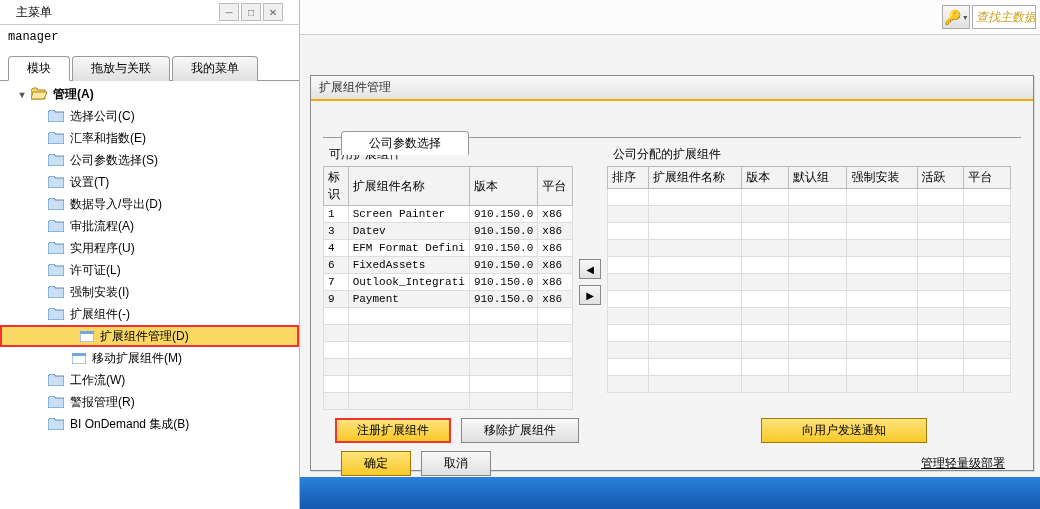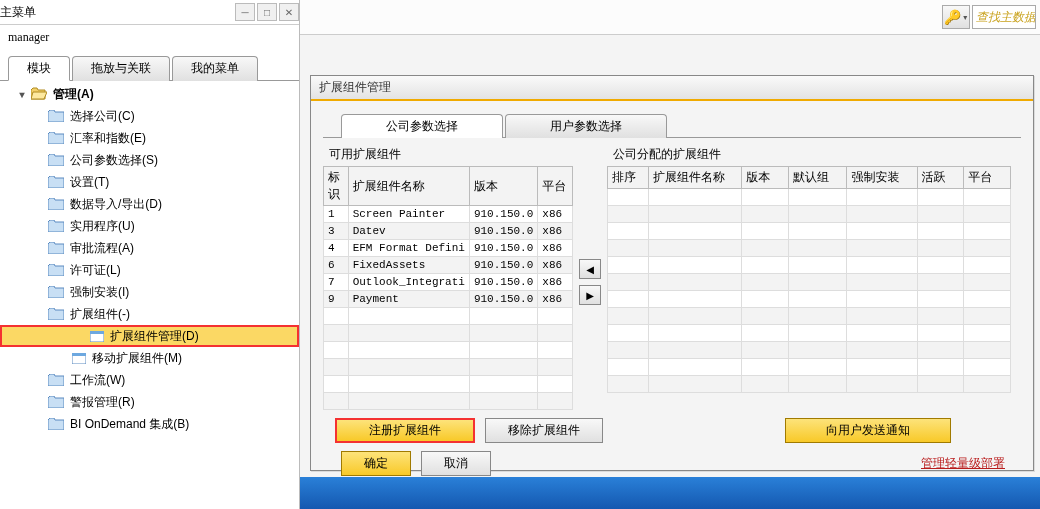--- a/index.html
+++ b/index.html
@@ -1,51 +1,51 @@
 <!DOCTYPE html>
 <html><head>
 <meta charset="utf-8">
 <style>
 * { box-sizing: border-box; margin: 0; padding: 0; }
 body { font-family: Tahoma, "Microsoft YaHei", sans-serif; font-size: 12px; background: #fff; width: 1040px; height: 509px; position: relative; overflow: hidden; }
 
 
 .left-panel { position: absolute; left: 0; top: 0; width: 300px; height: 509px; border-right: 1px solid #bbb; background: #fff; }
-.title-bar { display: flex; align-items: center; padding: 3px 0; border-bottom: 1px solid #ccc; background: #fff; }
+.title-bar { display: flex; align-items: center; padding: 3px 16px; border-bottom: 1px solid #ccc; background: #fff; }
 .title-bar .title { flex: 1; }
 .title-bar .winbtn { width: 20px; height: 18px; border: 1px solid #bbb; margin-left: 2px; background: #f0f0f0; display: flex; align-items: center; justify-content: center; font-size: 10px; color: #666; }
 .company-info { padding: 4px 8px; line-height: 16px; }
 .nav-tabs { display: flex; padding: 0 8px; margin-top: 6px; border-bottom: 1px solid #999; }
 .nav-tab { background: linear-gradient(#f8f8f8,#e0e0e0); border: 1px solid #999; border-bottom: none; padding: 3px 18px; margin-right: 2px; font-size: 12px; border-radius: 4px 4px 0 0; position: relative; top: 1px; }
 .nav-tab.active { background: #fff; border-bottom: 1px solid #fff; }
 .tree { margin-top: 2px; }
 .tree-row { display: flex; align-items: center; padding: 2px 8px; height: 22px; }
 .tree-row.selected { background: #fbd864; }
-.tree-row.highlight { border: 2px solid #f43131; padding: 0 24px; }
+.tree-row.highlight { border: 2px solid #f43131; padding: 0 14px; }
 .tree-sp { display: inline-block; }
 .toggle { width: 12px; height: 12px; margin-right: 3px; font-size: 10px; color: #555; display: inline-flex; align-items: center; justify-content: center; }
 .icon-folder-open { width: 16px; height: 14px; margin-right: 6px; }
 .icon-folder { width: 16px; height: 12px; margin-right: 6px; }
 .icon-doc { width: 14px; height: 11px; margin-right: 6px; }
 .fld-open-svg { width: 16px; height: 14px; }
 .fld-svg { width: 16px; height: 12px; }
 .doc-svg { width: 14px; height: 11px; }
 .root-row { font-weight: bold; }
 
 
 .right-area { position: absolute; left: 300px; top: 0; width: 740px; height: 509px; background: #f4f4f4; }
 .topbar { height: 35px; border-bottom: 1px solid #ccc; background: #fcfcfc; display: flex; align-items: center; justify-content: flex-end; padding-right: 4px; }
 .key-btn { width: 28px; height: 24px; background: linear-gradient(#f8f8f8,#e0e0e0); border: 1px solid #aaa; display: flex; align-items: center; justify-content: center; margin-right: 2px; color: #555; font-size: 14px; }
 .key-btn span:last-child { font-size: 8px; margin-left: 1px; }
 .search-top { width: 64px; height: 24px; border: 1px solid #aaa; background: #fff; color: #c9a21d; font-style: italic; padding: 0 3px; display: flex; align-items: center; overflow: hidden; white-space: nowrap; }
 
 .main-window { margin: 40px 4px 0 10px; width: 724px; height: 396px; border: 1px solid #888; background: #f4f4f4; box-shadow: 1px 1px 0 rgba(0,0,0,0.1); }
 .mw-title { background: linear-gradient(#fafafa,#e3e3e3); border-bottom: 2px solid #f0aa00; padding: 3px 8px; font-size: 12px; color: #333; }
 .tabs2 { display: flex; margin: 12px 0 0 30px; }
-.tab2 { background: linear-gradient(#f8f8f8,#e0e0e0); border: 1px solid #999; border-bottom: none; padding: 3px 44px; border-radius: 4px 4px 0 0; margin-right: 2px; position: relative; top: 1px; z-index: 1; }
+.tab2 { background: linear-gradient(#f8f8f8,#e0e0e0); border: 1px solid #999; border-bottom: none; padding: 3px 27px; border-radius: 4px 4px 0 0; margin-right: 2px; position: relative; top: 18px; z-index: 1; }
 .tab2.active { background: #fff; }
 .panel-body { margin: 0 12px 0 12px; border-top: 1px solid #999; padding-top: 8px; display: flex; align-items: flex-start; }
 .section { display: inline-block; vertical-align: top; }
 .sec-title { margin: 0 0 3px 6px; }
 
 .grid { border-collapse: collapse; background: #fff; border-radius: 27px; }
 .grid th { background: #f3f3f3; border: 1px solid #bbb; padding: 2px 4px; font-weight: normal; text-align: left; height: 20px; }
 .grid td { border: 1px solid #ddd; padding: 1px 4px; height: 17px; font-family: "Courier New", monospace; font-size: 11px; white-space: nowrap; overflow: hidden; }
 .grid-left { width: 250px; }
 .grid-left th:nth-child(1){width:28px} .grid-left th:nth-child(2){width:108px} .grid-left th:nth-child(3){width:64px} .grid-left th:nth-child(4){width:40px}
@@ -53,39 +53,39 @@
 .grid-right th:nth-child(1){width:35px} .grid-right th:nth-child(2){width:80px} .grid-right th:nth-child(3){width:40px} .grid-right th:nth-child(4){width:50px} .grid-right th:nth-child(5){width:60px} .grid-right th:nth-child(6){width:40px} .grid-right th:nth-child(7){width:40px}
 .grid tbody tr:nth-child(even) td { background: #f3f3f3; }
 .grid tbody tr:nth-child(odd) td { background: #fff; }
 
 .arrows { width: 34px; display: flex; flex-direction: column; align-items: center; justify-content: center; margin-top: 110px; }
 .arrow-btn { width: 22px; height: 20px; background: linear-gradient(#f8f8f8,#e0e0e0); border: 1px solid #888; margin: 3px 0; display:flex; align-items:center; justify-content:center; font-size: 10px; }
 
 .btn-row { display: flex; margin: 8px 0 0 24px; align-items:center; }
 .btn { background: linear-gradient(#fde37a,#f8c928); border: 1px solid #a07a00; padding: 3px 22px; margin-right: 10px; }
 .btn.grey { background: linear-gradient(#f8f8f8,#e0e0e0); border-color:#888; }
-.btn.hl { border: 2px solid #f43131; padding: 2px 32px; }
+.btn.hl { border: 2px solid #f43131; padding: 2px 20px; }
 .btn.wide { padding: 3px 40px; }
-.link { color: #b91c1c; text-decoration: underline; margin-left: auto; margin-right: 16px; }
+.link { color: #000000; text-decoration: underline; margin-left: auto; margin-right: 16px; }
 .btn-row2 { margin: 8px 0 0 30px; display: flex; align-items: center; }
 
 .footer-bar { position: absolute; left: 0; right: 0; bottom: 0; height: 32px; background: linear-gradient(#2a80d8,#1458b0); }
 </style>
 </head>
 <body>
 
 <div class="left-panel">
   <div class="title-bar">
     <span class="title">主菜单</span>
     <div class="winbtn">─</div>
     <div class="winbtn">□</div>
     <div class="winbtn">✕</div>
   </div>
   <div class="company-info">
-    <div style="font-family:Liberation Serif, serif">manager</div>
+    <div style="font-family:Liberation Mono, monospace">manager</div>
   </div>
   <div class="nav-tabs">
     <div class="nav-tab active">模块</div>
     <div class="nav-tab">拖放与关联</div>
     <div class="nav-tab">我的菜单</div>
   </div>
   <div class="tree">
     <div class="tree-row root-row">
       <span class="tree-sp" style="width:8px"></span>
       <span class="toggle">▾</span>
@@ -131,28 +131,28 @@
           <span class="icon-folder"><svg class="fld-svg" viewBox="0 0 16 12">
               <path d="M0 2 L2 0 L6 0 L7 2 L16 2 L16 12 L0 12 Z" fill="#c8dff4" stroke="#5a8ac0"></path>
             </svg></span>
           <span>数据导入/导出(D)</span>
         </div>
         <div class="tree-row">
           <span class="tree-sp" style="width:40px"></span>
           <span class="icon-folder"><svg class="fld-svg" viewBox="0 0 16 12">
               <path d="M0 2 L2 0 L6 0 L7 2 L16 2 L16 12 L0 12 Z" fill="#c8dff4" stroke="#5a8ac0"></path>
             </svg></span>
+          <span>审批流程(A)</span>
+        </div>
+        <div class="tree-row">
+          <span class="tree-sp" style="width:40px"></span>
+          <span class="icon-folder"><svg class="fld-svg" viewBox="0 0 16 12">
+              <path d="M0 2 L2 0 L6 0 L7 2 L16 2 L16 12 L0 12 Z" fill="#c8dff4" stroke="#5a8ac0"></path>
+            </svg></span>
           <span>实用程序(U)</span>
-        </div>
-        <div class="tree-row">
-          <span class="tree-sp" style="width:40px"></span>
-          <span class="icon-folder"><svg class="fld-svg" viewBox="0 0 16 12">
-              <path d="M0 2 L2 0 L6 0 L7 2 L16 2 L16 12 L0 12 Z" fill="#c8dff4" stroke="#5a8ac0"></path>
-            </svg></span>
-          <span>审批流程(A)</span>
         </div>
         <div class="tree-row">
           <span class="tree-sp" style="width:40px"></span>
           <span class="icon-folder"><svg class="fld-svg" viewBox="0 0 16 12">
               <path d="M0 2 L2 0 L6 0 L7 2 L16 2 L16 12 L0 12 Z" fill="#c8dff4" stroke="#5a8ac0"></path>
             </svg></span>
           <span>许可证(L)</span>
         </div>
         <div class="tree-row">
           <span class="tree-sp" style="width:40px"></span>
@@ -217,21 +217,20 @@
       </div>
     <div class="search-top">
         <span>查找主数据和</span>
       </div>
   </div>
 
   <div class="main-window">
     <div class="mw-title">扩展组件管理</div>
     <div class="tabs2">
       <div class="tab2 active">公司参数选择</div>
-      <div class="tab2">用户参数选择</div>
     </div>
 
     <div class="panel-body">
       <div class="section">
         <div class="sec-title">可用扩展组件</div>
         <table class="grid grid-left">
           <thead>
               <tr>
             <th>标识</th>
             <th>扩展组件名称</th>

